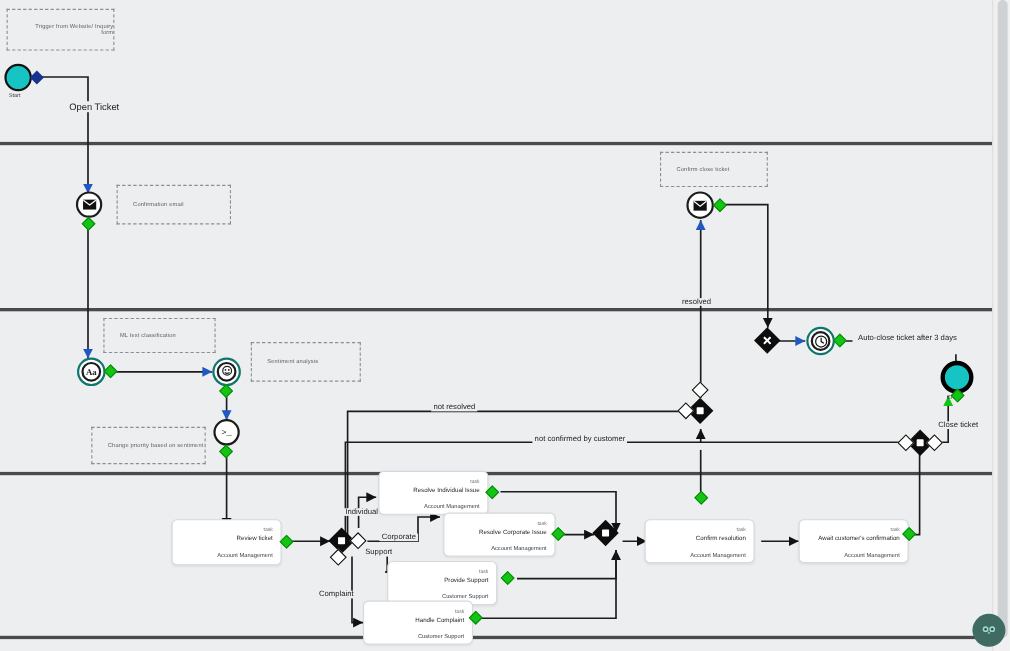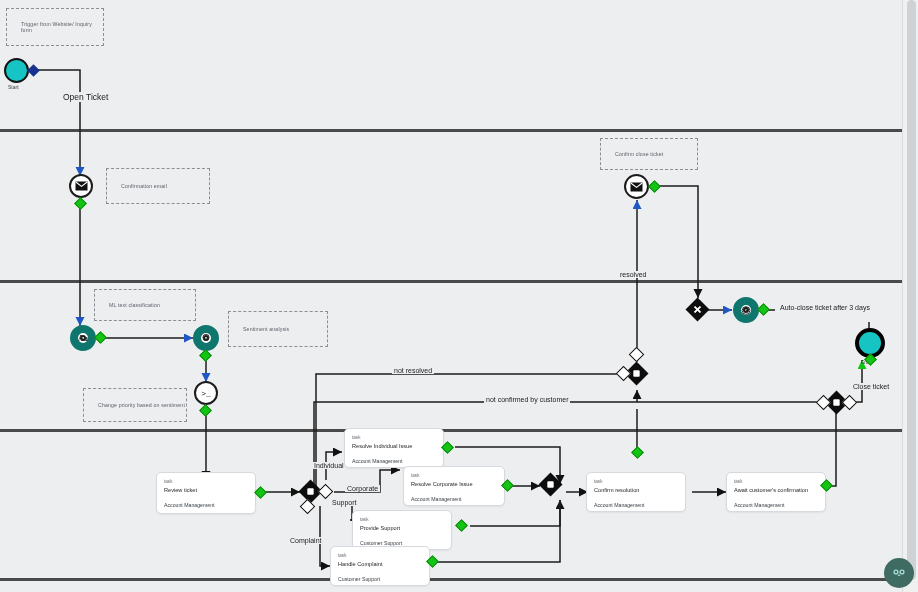--- a/index.html
+++ b/index.html
@@ -1,28 +1,28 @@
 <!DOCTYPE html>
 <html><head>
 <meta charset="utf-8">
 <style>
   html,body{margin:0;padding:0;background:#fff;}
   body{font-family:"Liberation Sans",sans-serif;}
-  #canvas{position:relative;width:918px;height:592px;background:#eceef0;overflow:hidden;}
+  #canvas{position:relative;width:918px;height:592px;background:#eceef0;overflow:hidden;text-align:right;}
   .lane-sep{position:absolute;left:0;width:903px;height:3px;background:#4a4a4a;}
   .scroll-track{position:absolute;top:0;right:0;width:15px;height:592px;background:#f0f0f0;border-left:1px solid #dcdcdc;}
   .scroll-thumb{position:absolute;top:0;right:2px;width:9px;height:580px;background:#cfd2d4;border-radius:5px;}
   .note{position:absolute;border:1px dashed #8a8f96;background:transparent;box-sizing:border-box;display:flex;align-items:center;}
   .note span{font-size:5.2px;color:#5b6168;padding-left:14px;letter-spacing:.15px;}
   .node{position:absolute;border-radius:50%;box-sizing:border-box;display:flex;align-items:center;justify-content:center;background:#fff;}
   .node.start{background:#17c4c4;border:2px solid #111;}
   .node.endev{background:#17c4c4;border:4px solid #000;}
   .node.evt{border:2px solid #1c1c1c;}
   .node.task-ai{border:2px solid #555;}
-  .node.dbl{border:8px solid #0f766e;font-family:Liberation Serif, serif;}
+  .node.dbl{border:2px solid #0f766e;font-family:Liberation Serif, serif;}
   .node.dbl::after{content:"";position:absolute;left:2px;top:2px;right:2px;bottom:2px;border:2px solid #1c1c1c;border-radius:50%;}
   .nlabel{position:absolute;font-size:5px;color:#3c4147;white-space:nowrap;}
   .flabel{position:absolute;font-size:8.5px;color:#1c1c1c;white-space:nowrap;background:#eceef0;padding:0 2px;}
   .flabel.sm{font-size:7px;}
   .card{position:absolute;background:#fff;border:1px solid #d6d9dd;border-radius:5px;box-sizing:border-box;padding:6px 7px;box-shadow:0 1px 2px rgba(0,0,0,.06);}
   .card .k{font-size:4.6px;color:#6a7078;line-height:1.5;}
   .card .t{font-size:5.6px;color:#1d2125;line-height:1.6;}
   .card .g{font-size:5.2px;color:#3a4047;margin-top:7px;}
   .gw{position:absolute;width:17px;height:17px;background:#0d0d0d;transform:rotate(45deg);}
   .gw .inner{position:absolute;left:4px;top:4px;width:9px;height:9px;background:#fff;transform:rotate(0deg);clip-path:polygon(50% 0,100% 50%,50% 100%,0 50%);}

